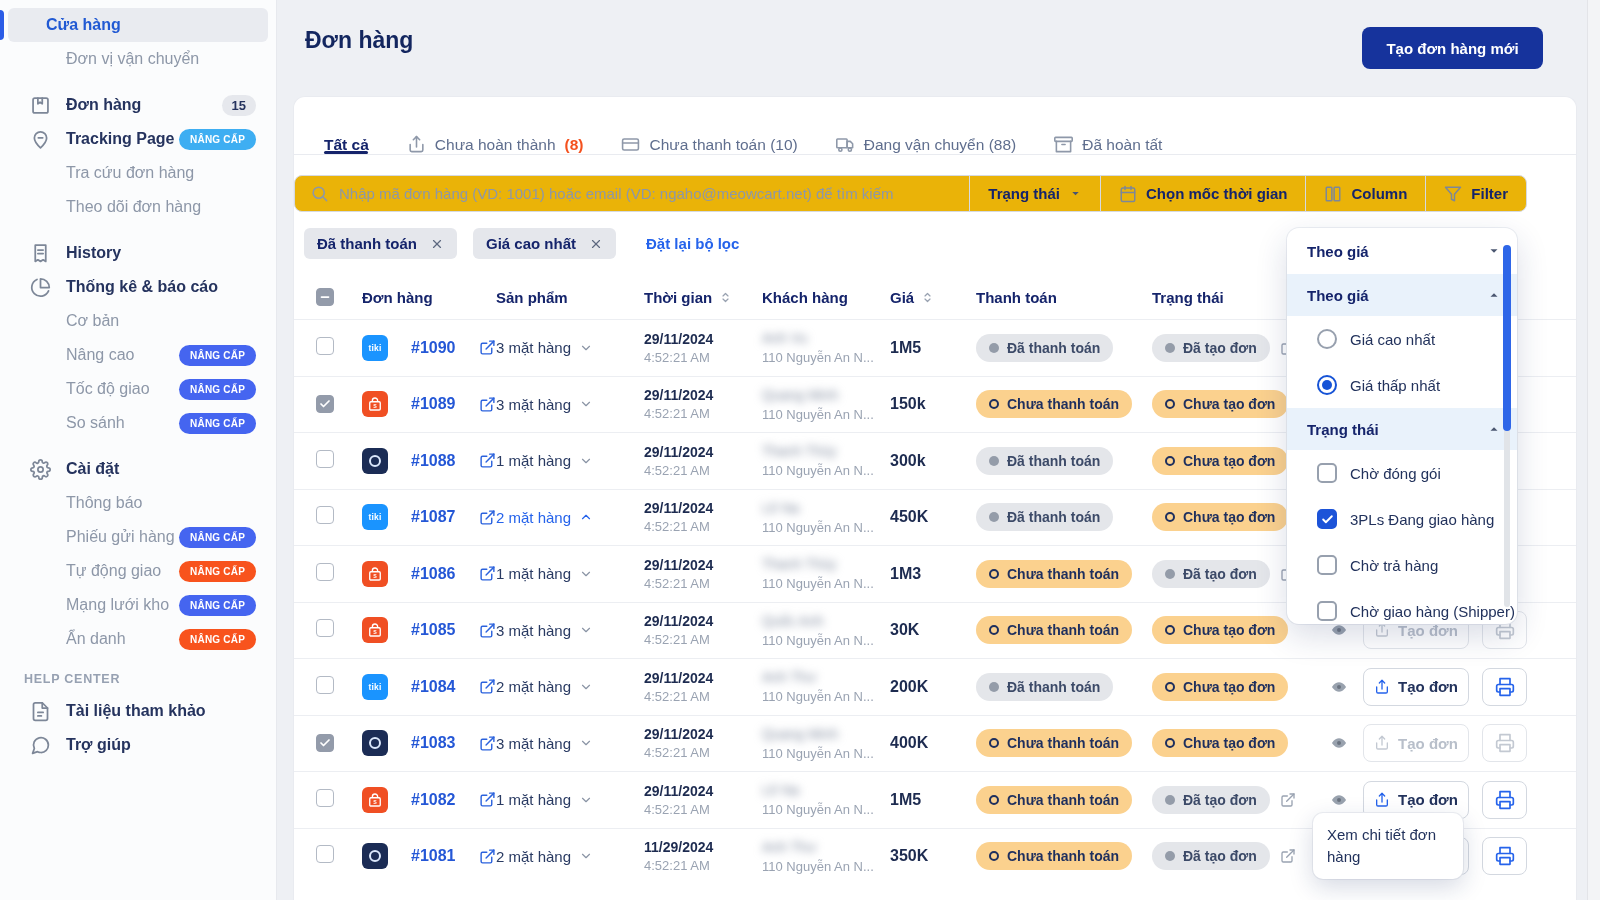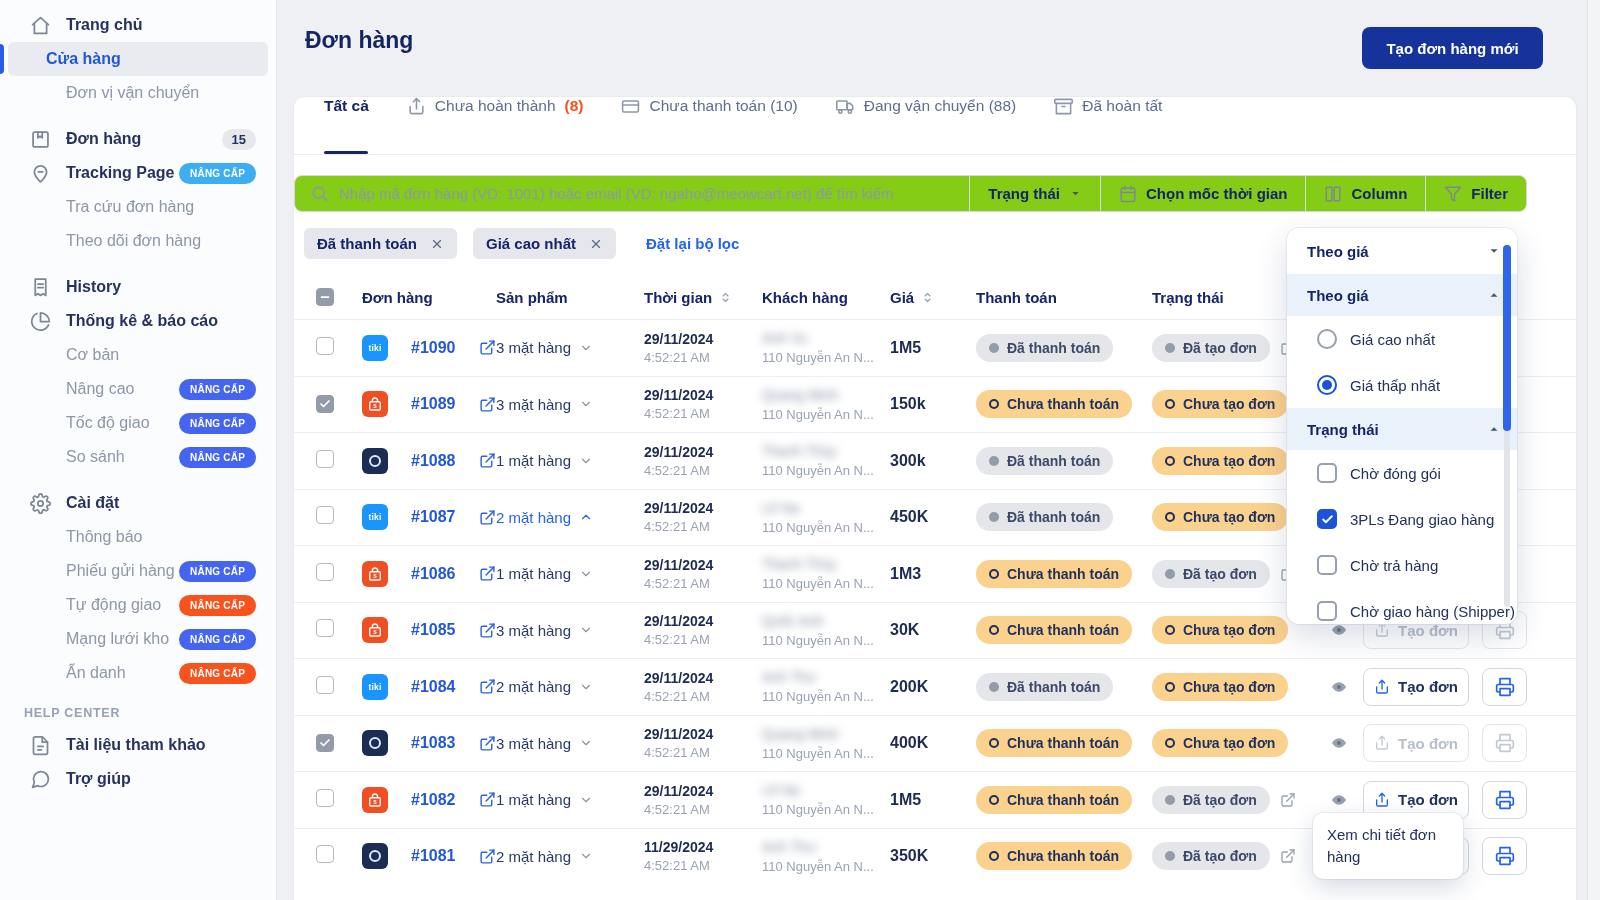--- a/index.html
+++ b/index.html
@@ -45,32 +45,32 @@
   .new-btn { position:absolute; left:1362px; top:27px; width:181px; height:42px;
     background:#16339c; color:#fff; border:none; border-radius:8px;
     font-size:15px; font-weight:700; font-family:inherit; cursor:pointer; }
 
   
   .card { position:absolute; left:293px; top:96px; width:1284px; height:804px;
     background:#fff; border:1px solid #e9ebf0; border-bottom:none; border-radius:12px 12px 0 0; }
 
   .tabs { display:flex; align-items:center; gap:38px; padding-left:30px; height:58px;
     border-bottom:1px solid #e9ebf0; }
-  .tab { display:flex; gap:9px; align-items:flex-start; font-size:15.5px; color:#5f6e8e;
+  .tab { display:flex; gap:9px; align-items:flex-end; font-size:15.5px; color:#5f6e8e;
     position:relative; height:100%; cursor:pointer; white-space:nowrap; }
   .tab .icn { width:19px; height:19px; color:#8e98a9; }
   .tab .tlbl { color:#5f6e8e; }
   .tab.active .tlbl { color:#15246b; font-weight:700; }
   .tab.active::after { content:''; position:absolute; bottom:0; left:0; width:44px; height:3px;
     background:#15246b; border-radius:2px; }
   .tab .cnt { color:#f4511e; font-weight:700; }
 
   
   .toolbar { margin:20px 49px 0 0; height:37px; border:1px solid #d6dae1; border-radius:8px;
-    display:flex; align-items:stretch; background:#84cc16; }
+    display:flex; align-items:stretch; background:#eab308; }
   .tb-search { flex:1; display:flex; align-items:center; gap:10px; padding:0 15px; }
   .tb-search .icn { width:19px; height:19px; color:#8d97a8; }
   .tb-search input { border:none; outline:none; flex:1; font-size:15px; color:#33415e;
     font-family:inherit; background:transparent; }
   .tb-search input::placeholder { color:#8d97a8; }
   .tb-seg { display:flex; align-items:center; gap:9px; padding:0 18px;
     border-left:1px solid #d6dae1; font-size:15px; font-weight:700; color:#15246b;
     cursor:pointer; white-space:nowrap; }
   .tb-seg .icn { width:18px; height:18px; color:#7d8798; }
   .tb-seg .caret { width:13px; height:13px; color:#4a5670; }
@@ -172,29 +172,20 @@
     font-size:15px; color:#22325c; z-index:6; line-height:1.45; }
 
   
   .vscroll { position:absolute; right:0; top:0; width:13px; height:900px; background:#f3f4f6;
     border-left:1px solid #e3e4e8; z-index:8; }
 </style>
 </head>
 <body>
 
 <div class="sidebar" id="sidebar">
-    <div class="sb-item">
-      <span class="icn ">
-        <svg viewBox="0 0 24 24" fill="none" stroke="currentColor" stroke-width="2" stroke-linecap="round" stroke-linejoin="round">
-          <path d="M3 11l9-8 9 8"></path>
-          <path d="M5 9.5V21h14V9.5"></path>
-        </svg>
-      </span>
-      <span class="lbl">Trang chủ</span>
-    </div>
     <div class="sb-item child active">
       <span class="lbl">Cửa hàng</span>
     </div>
     <div class="sb-item child muted">
       <span class="lbl">Đơn vị vận chuyển</span>
     </div>
     <div class="sb-gap"></div>
     <div class="sb-item">
       <span class="icn ">
         <svg viewBox="0 0 24 24" fill="none" stroke="currentColor" stroke-width="2" stroke-linecap="round" stroke-linejoin="round">

